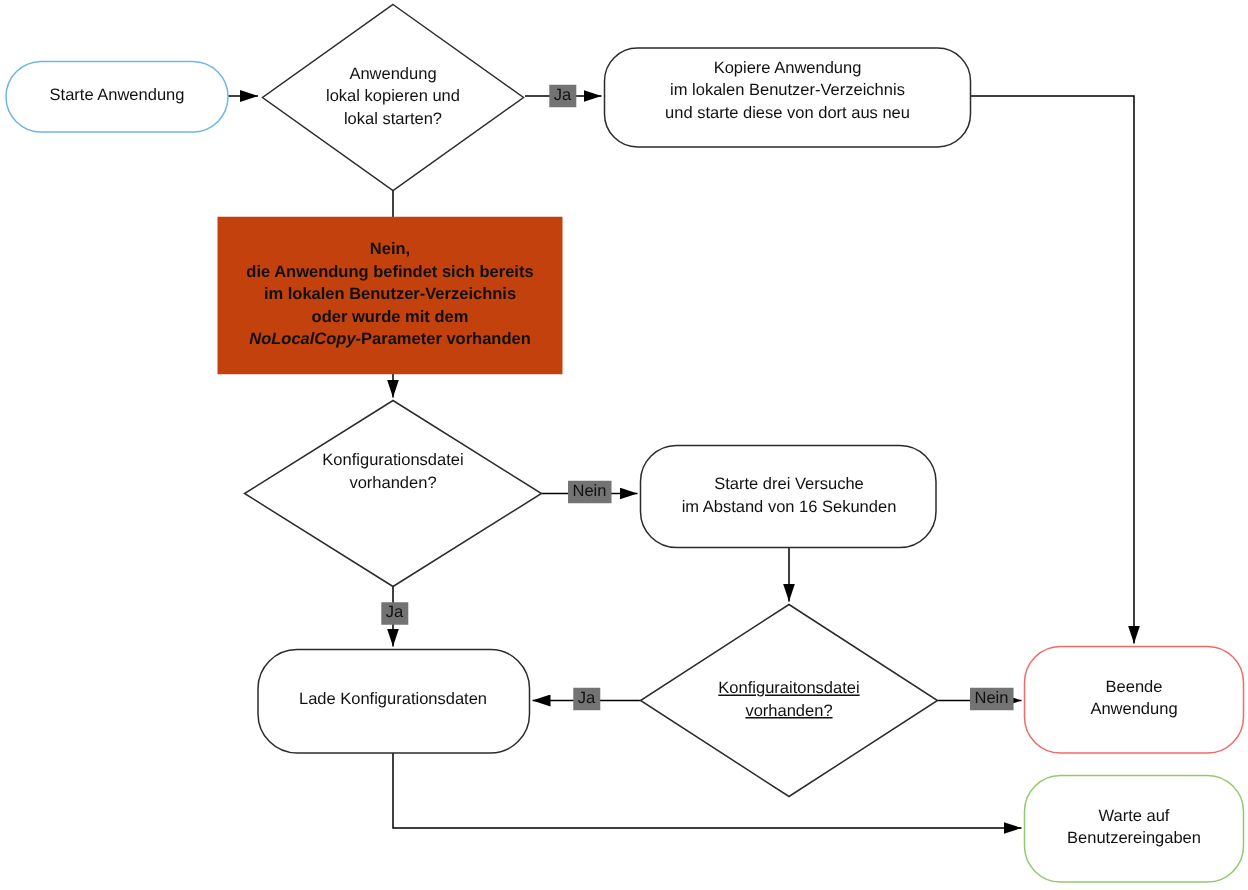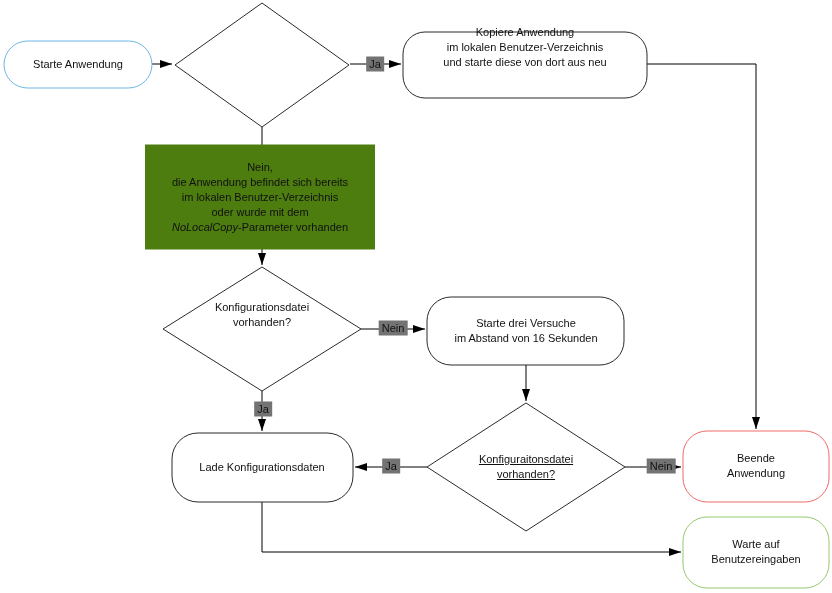--- a/index.html
+++ b/index.html
@@ -19,21 +19,21 @@
     line-height: 15px;
     color: #111111;
     text-align: center;
     white-space: pre-line;
   }
   .edge-label {
     background: #737373;
     padding: 0 3px;
     white-space: nowrap;
   }
-  .annotation { background: #4d7c0f; width: 230px; }
+  .annotation { background: #c2410c; width: 230px; font-weight: bold; }
   .annotation .block { display: block; }
 </style>
 </head>
 <body>
 
 <div class="canvas">
 
   <svg width="832" height="593" viewBox="0 0 832 593">
     <defs>
       <marker id="arrow" viewBox="0 0 12 8" refX="12" refY="4" markerWidth="12" markerHeight="8" markerUnits="userSpaceOnUse" orient="auto">
@@ -68,22 +68,25 @@
 
     <rect x="172" y="433" width="181" height="69" rx="26" fill="#ffffff" stroke="#2b2b2b"></rect>
 
     <rect x="683" y="431" width="146" height="71" rx="24" fill="#ffffff" stroke="#f06a6a"></rect>
 
     <rect x="683" y="517" width="146" height="71" rx="24" fill="#ffffff" stroke="#93c96e"></rect>
   </svg>
 
   <div class="label" style="left:78px; top:64px;">Starte Anwendung</div>
 
+  <div class="label" style="left:262px; top:65px;">Anwendung
+lokal kopieren und
+lokal starten?</div>
 
-  <div class="label" style="left:525px; top:47px;">Kopiere Anwendung
+  <div class="label" style="left:525px; top:61px;">Kopiere Anwendung
 im lokalen Benutzer-Verzeichnis
 und starte diese von dort aus neu</div>
 
   <div class="label" style="left:262px; top:315px;">Konfigurationsdatei
 vorhanden?</div>
 
   <div class="label" style="left:526px; top:331px;">Starte drei Versuche
 im Abstand von 16 Sekunden</div>
 
   <div class="label" style="left:526px; top:467px;text-decoration:underline;">Konfiguraitonsdatei

